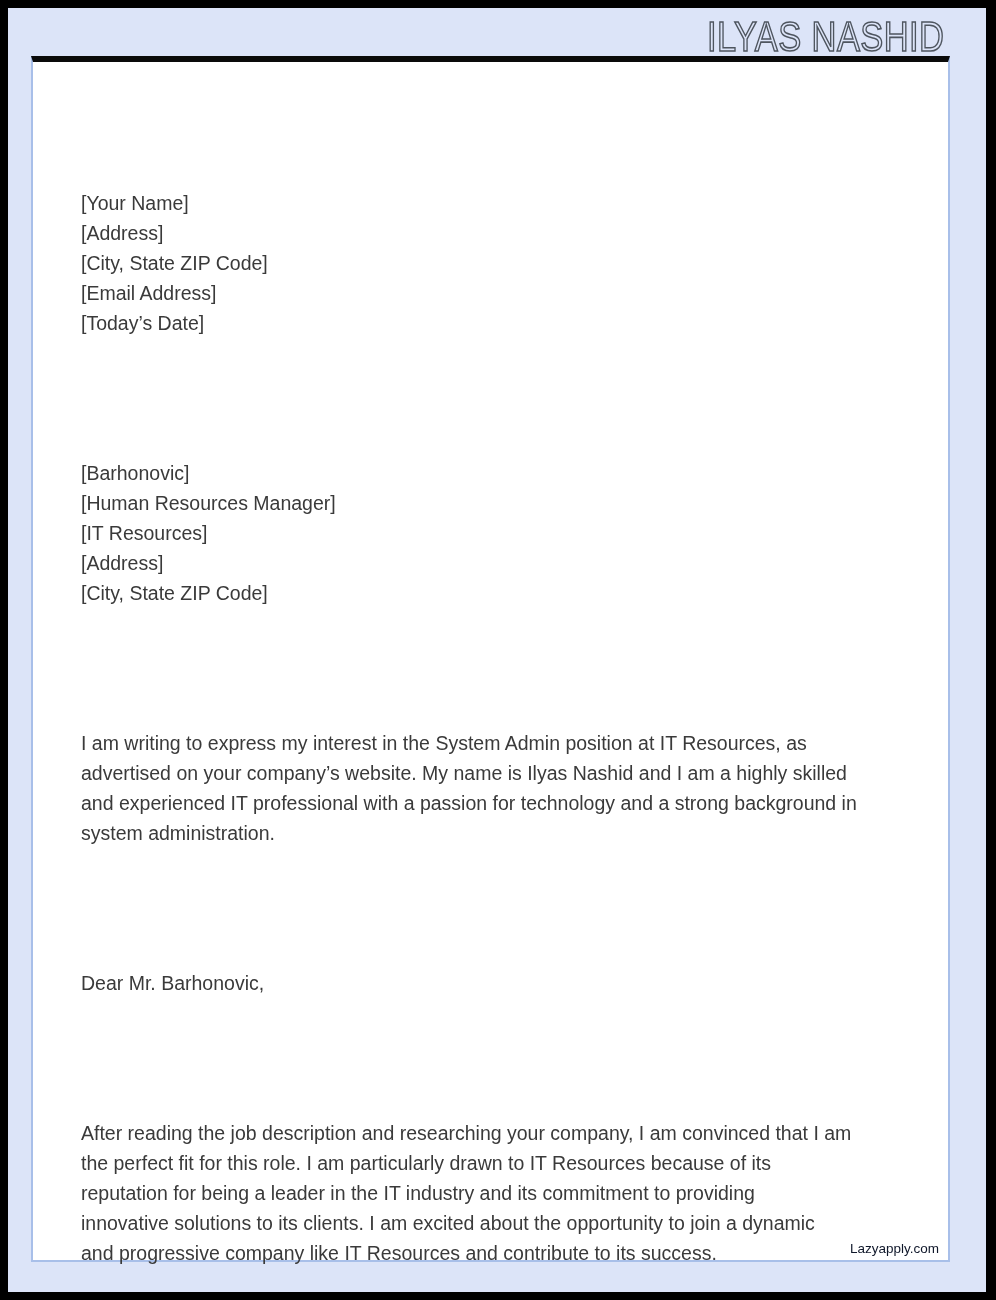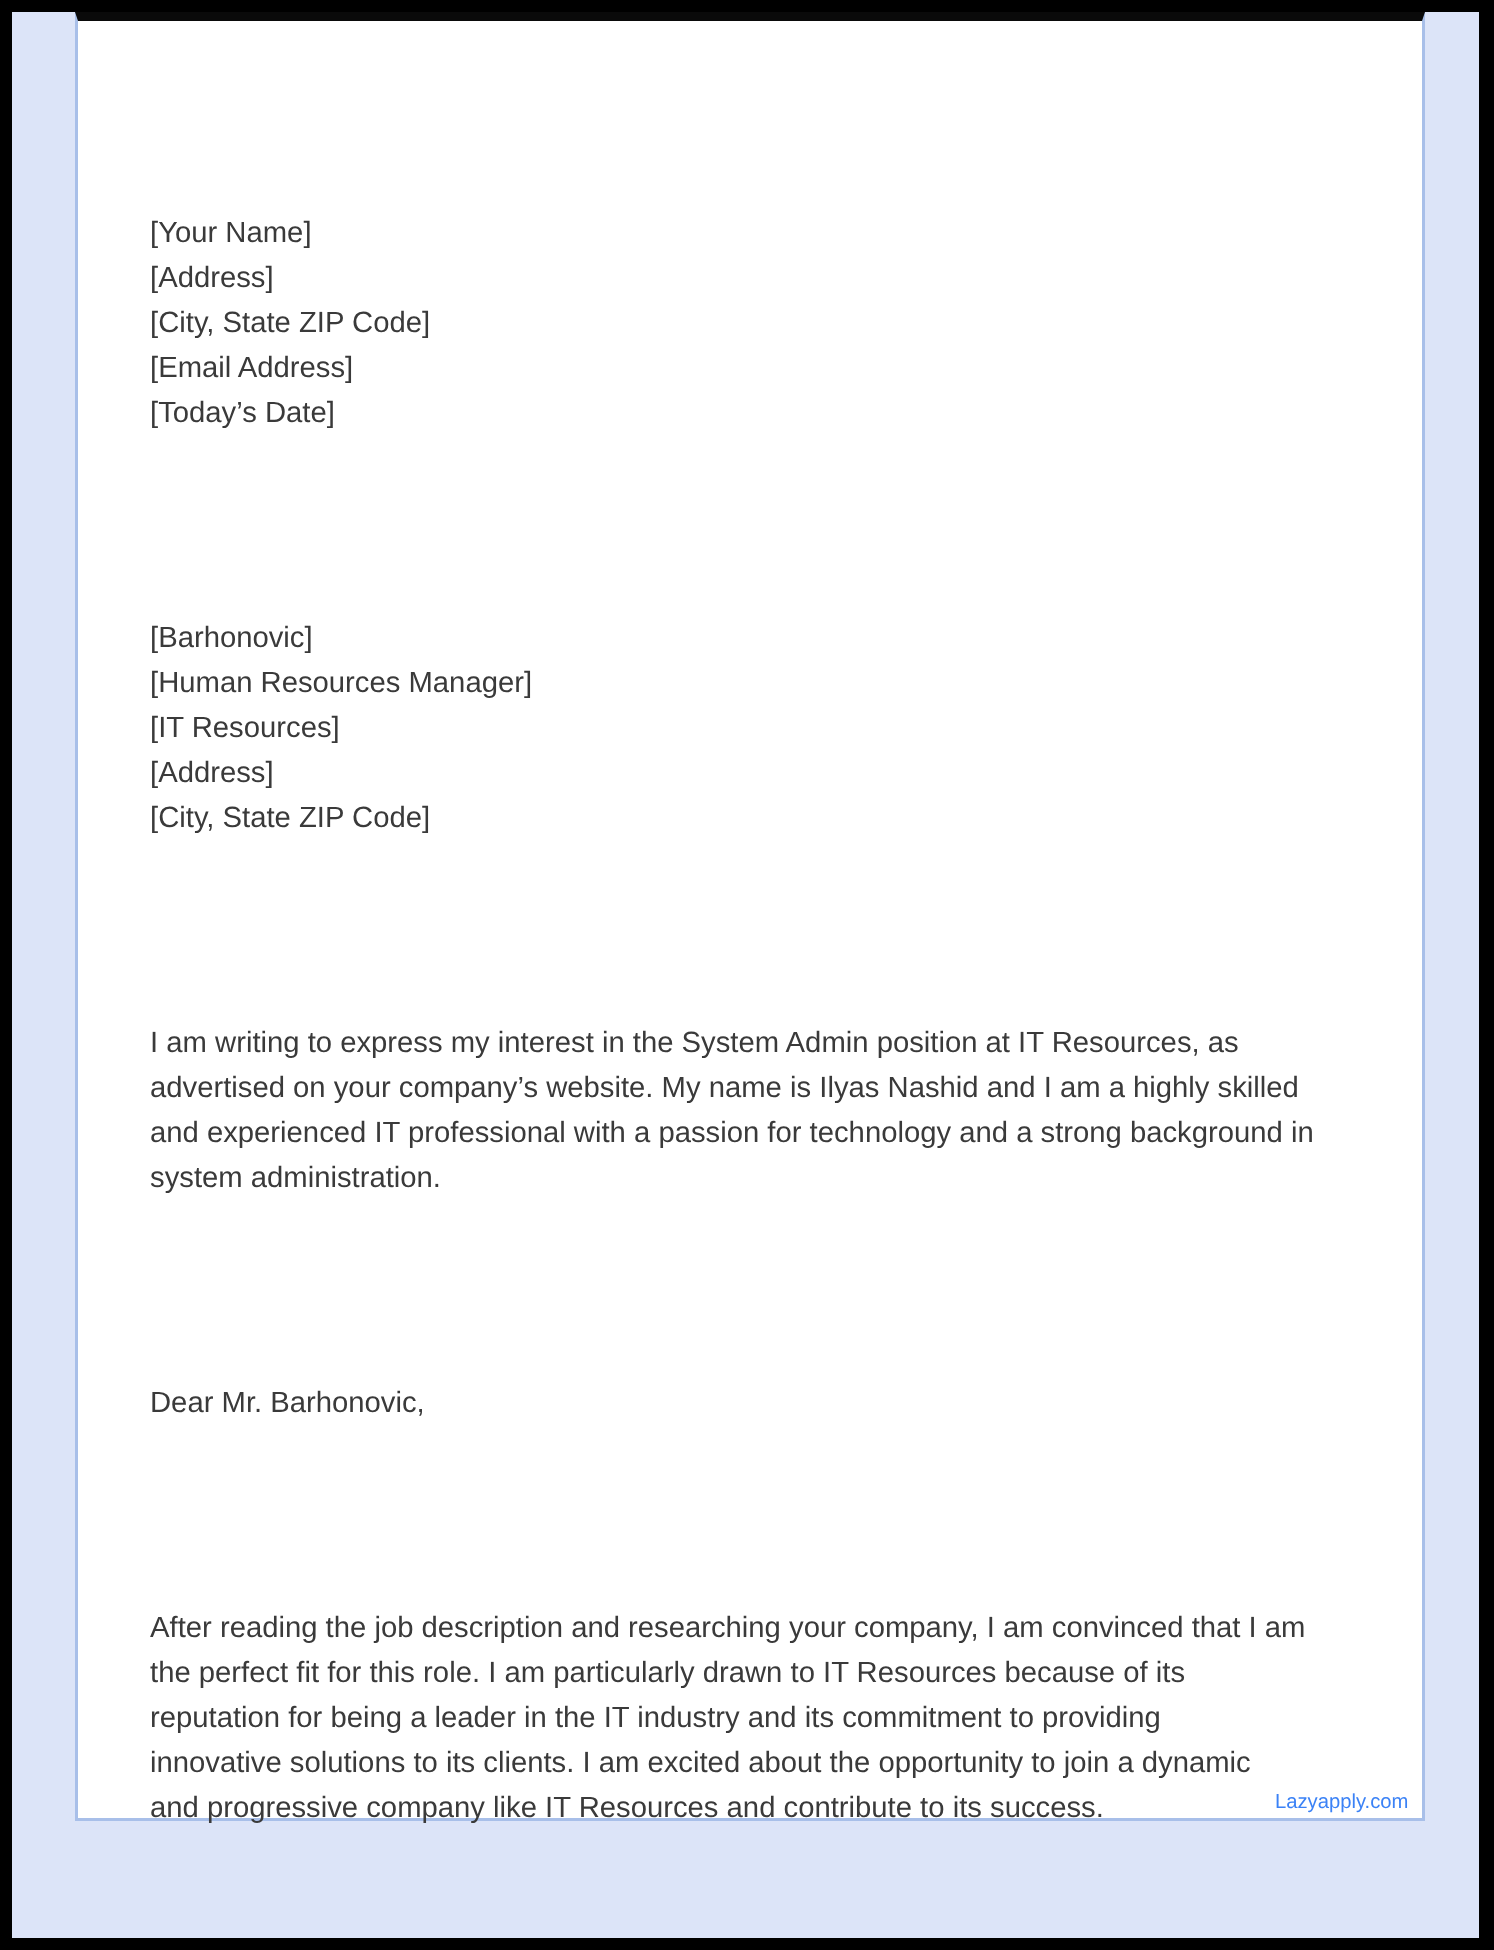--- a/index.html
+++ b/index.html
@@ -34,21 +34,21 @@
     -webkit-text-stroke: 1.6px #4e555f;
     letter-spacing: 0.5px;
     transform: scaleX(0.82);
     transform-origin: right bottom;
     white-space: nowrap;
     margin-bottom: -3px;
   }
 
   
   .page {
-    margin: 0 36px 0 42px;
+    margin: 0 36px 0 23px;
     height: 1206px;
     background: #ffffff;
     border-top: 6px solid #0a0a0a;
     border-left: 2px solid #a8bfe9;
     border-right: 2px solid #a8bfe9;
     border-bottom: 2px solid #a8bfe9;
     position: relative;
   }
 
   .content {
@@ -60,29 +60,32 @@
   }
   .block { margin-bottom: 30px; }
   .block:last-child { margin-bottom: 0; }
 
   .watermark {
     position: absolute;
     right: 9px;
     bottom: 3px;
     font-size: 13.5px;
     line-height: 16px;
-    color: #3b82f6;
+    color: #0f172a;
   }
 </style>
 </head>
 <body>
 
 <div class="frame">
   <div class="canvas">
 
+    <div class="header-band">
+      <span class="brand">ILYAS NASHID</span>
+    </div>
 
     <div class="page">
       <div class="content">
 
         <div class="block">[Your Name]
 [Address]
 [City, State ZIP Code]
 [Email Address]
 [Today’s Date]</div>
 

